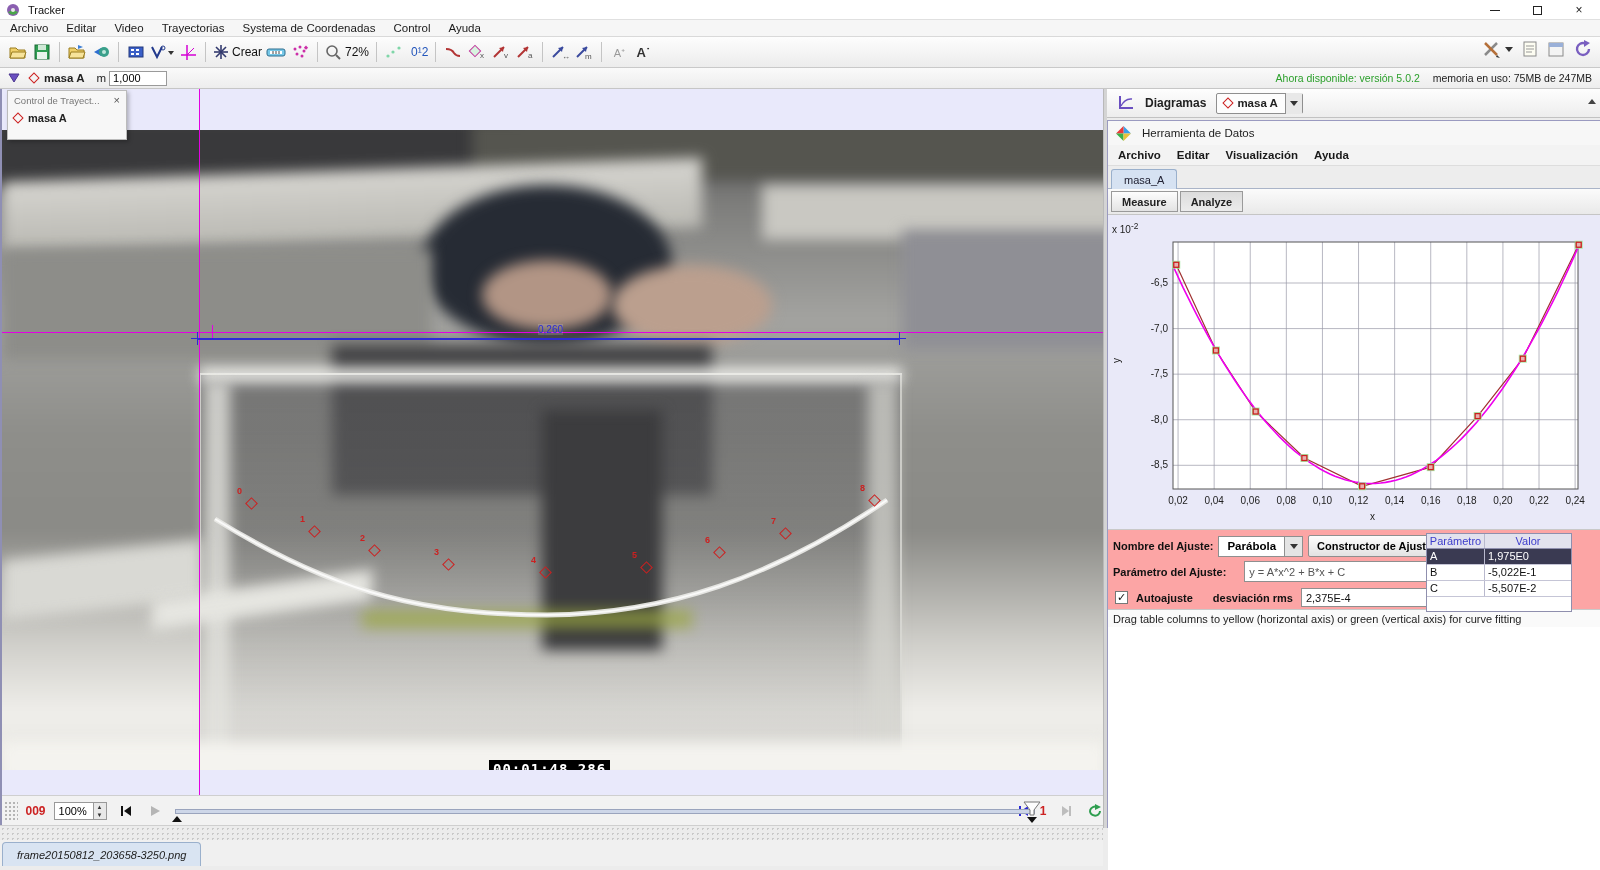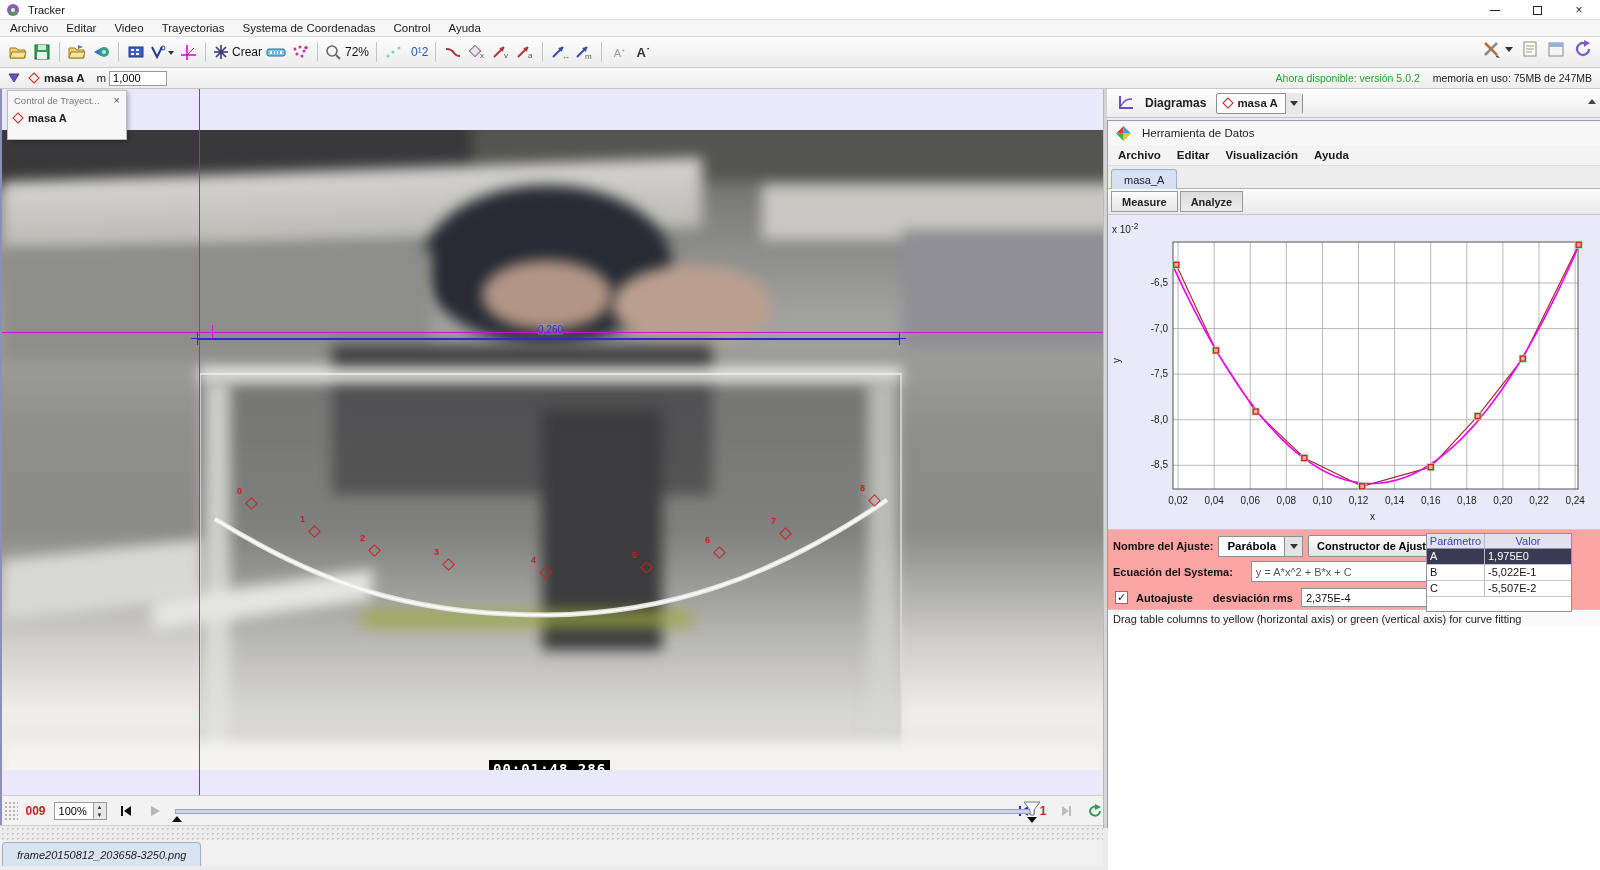--- a/index.html
+++ b/index.html
@@ -621,21 +621,21 @@
       <span class="fit-label">Nombre del Ajuste:</span>
       <div id="fit-dropdown">
         <div class="val">Parábola</div>
         <div class="arrow">
             <div class="caret-down"></div>
           </div>
       </div>
       <div id="fit-builder">Constructor de Ajustes...</div>
     </div>
     <div id="fit-row2">
-      <span class="fit-label">Ecuación del Systema:</span>
+      <span class="fit-label">Parámetro del Ajuste:</span>
       <div id="fit-eq-field" style="margin-left:18px">y = A*x^2 + B*x + C</div>
       <div id="fit-swatch"></div>
     </div>
     <div id="fit-row3">
       <div id="autofit-box">✓</div>
       <span class="fit-label">Autoajuste</span>
       <span class="fit-label" style="margin-left:12px">desviación rms</span>
       <div id="rms-field">2,375E-4</div>
     </div>
 

